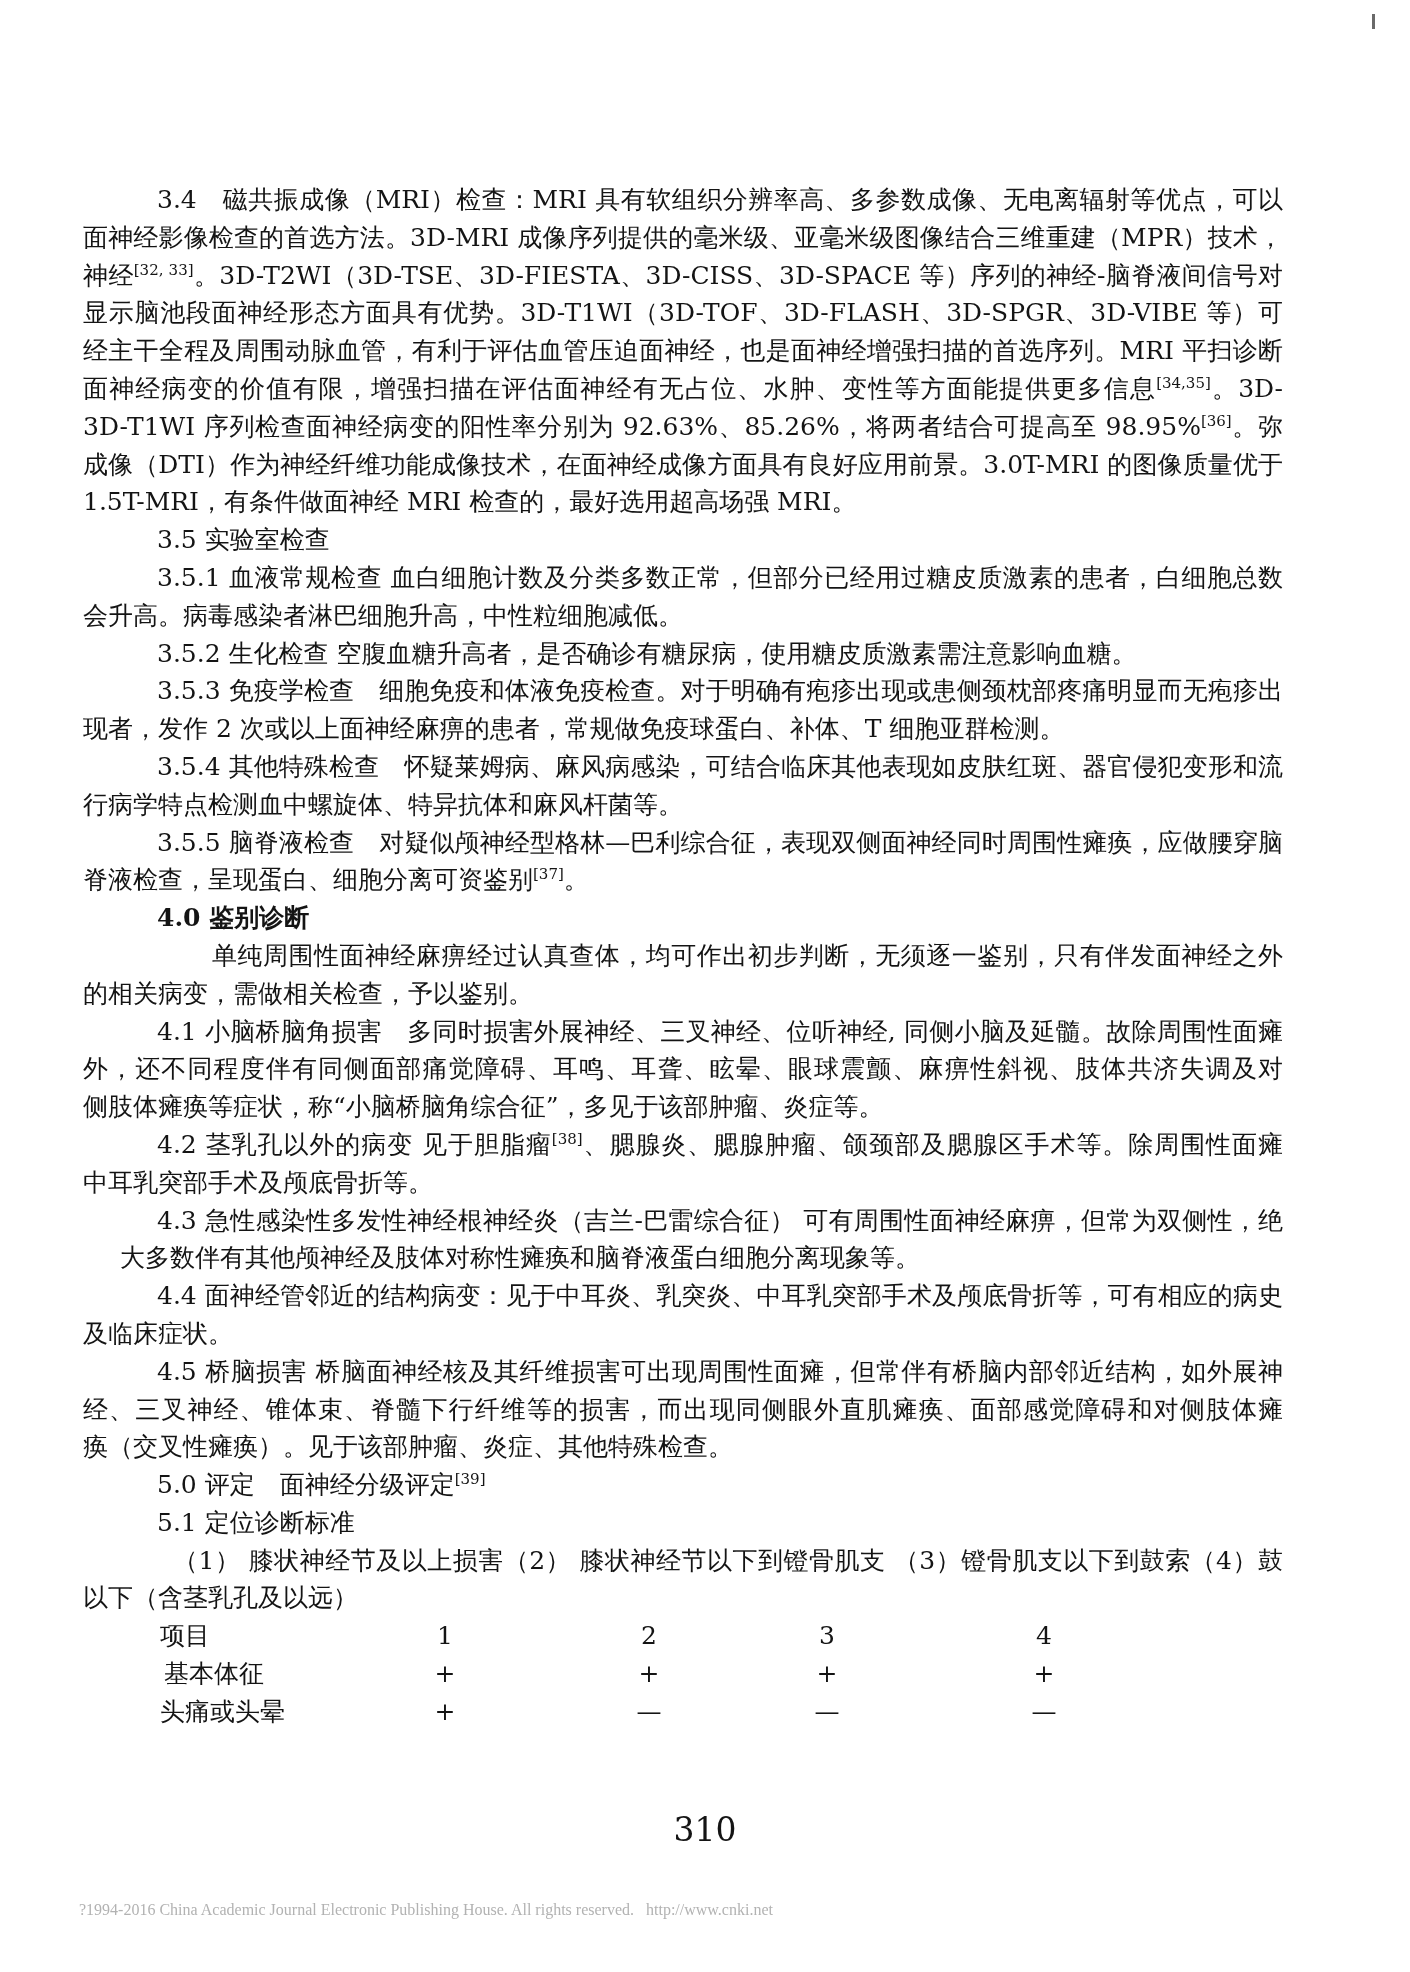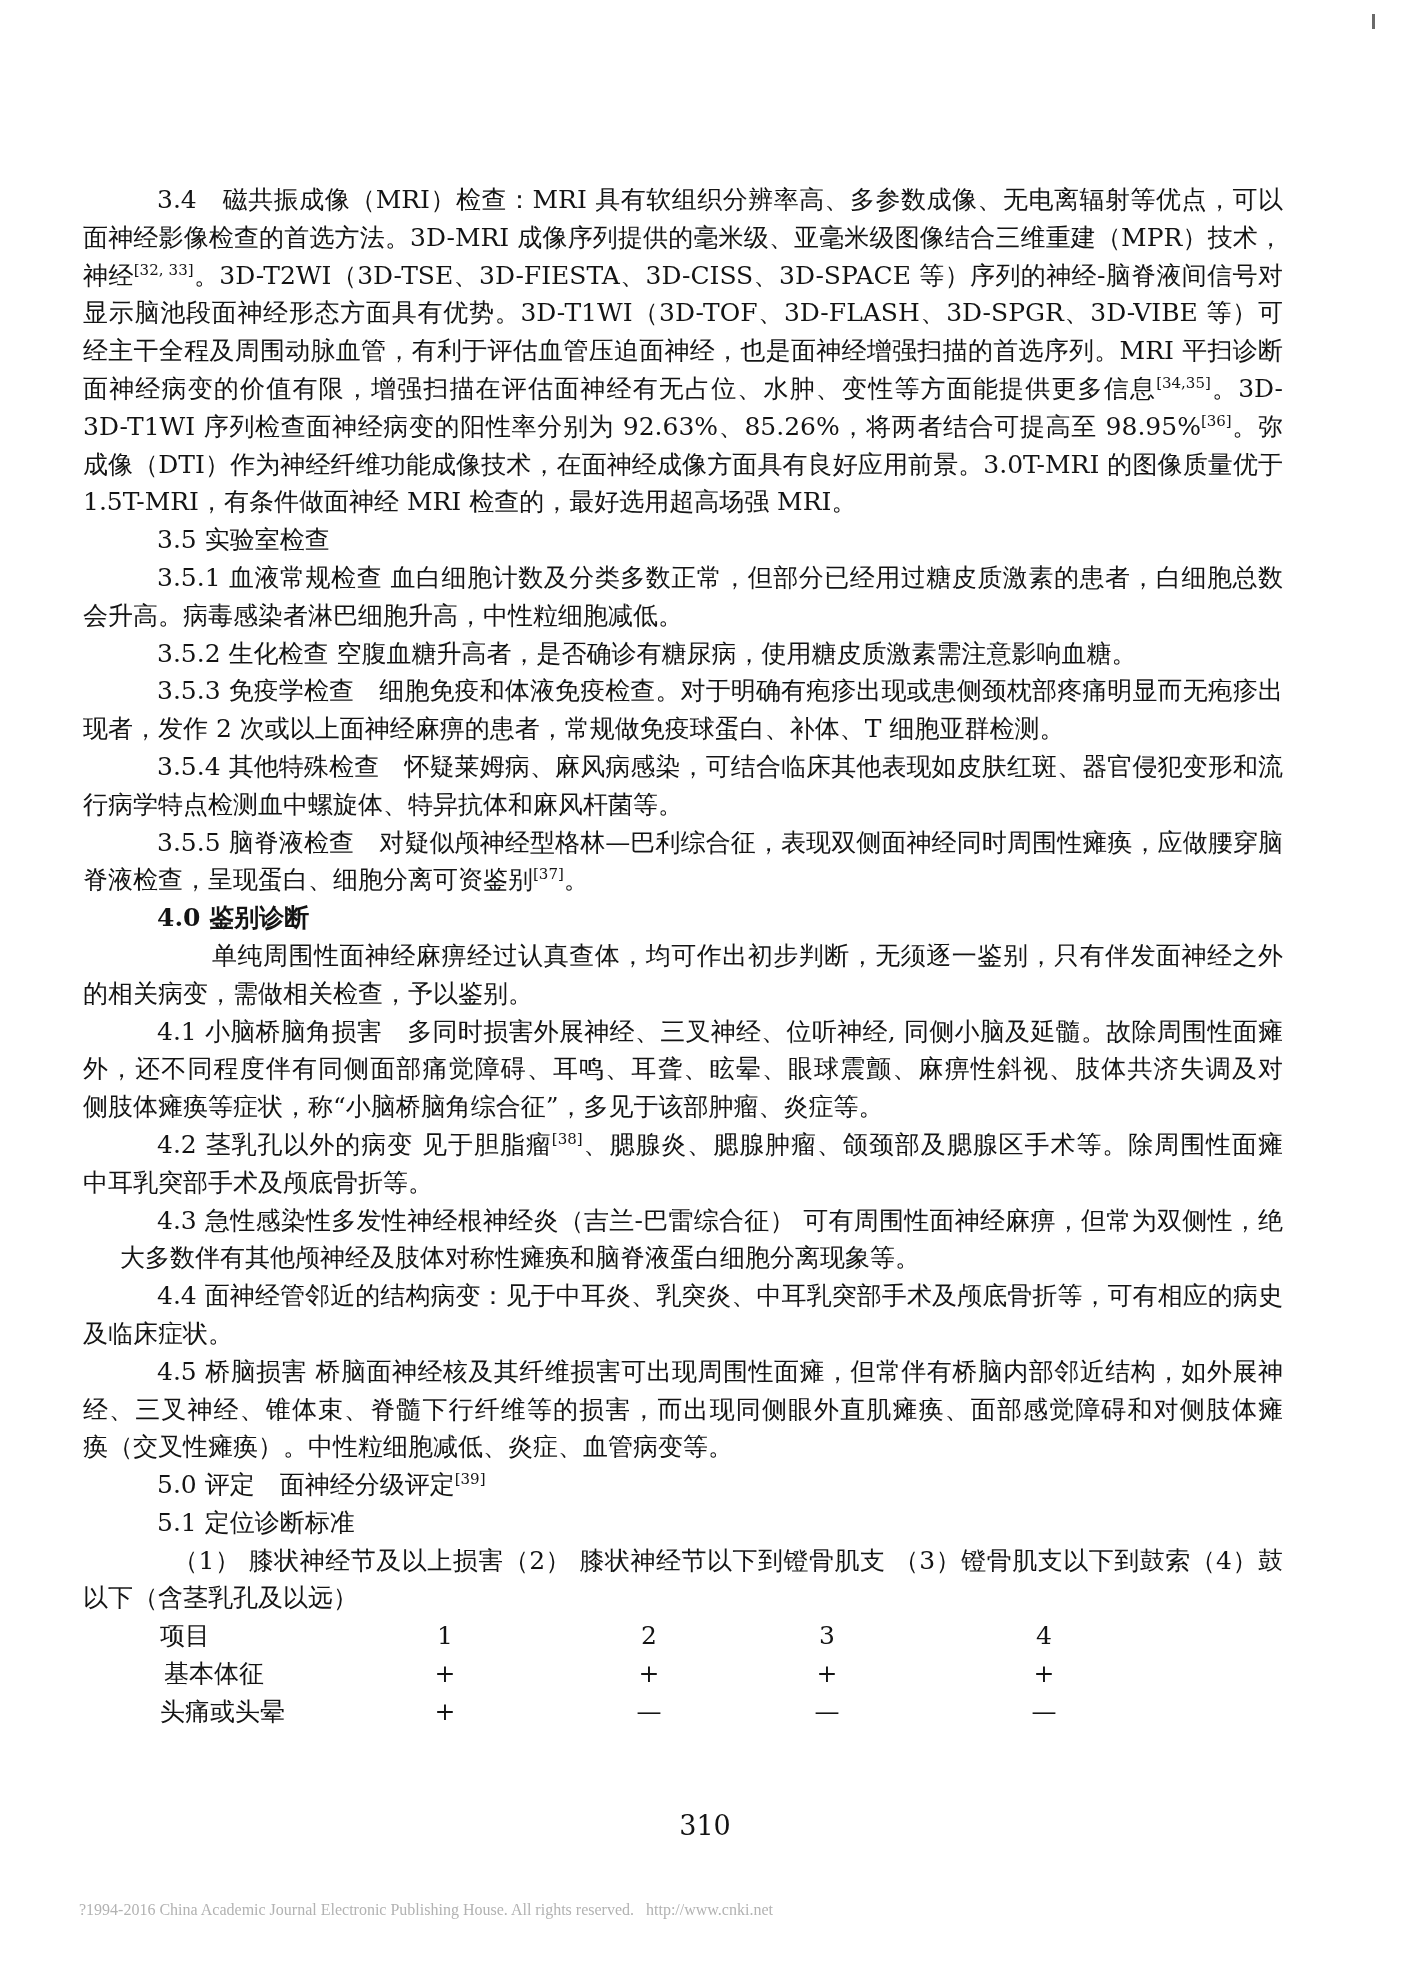--- a/index.html
+++ b/index.html
@@ -35,21 +35,21 @@
     position:relative;top:-9px;
     letter-spacing:0;
   }
   .trow{
     position:relative;height:37.8px;line-height:37.8px;
   }
   .trow span{position:absolute;top:0;}
   .trow .tcell-center{transform:translateX(-50%);}
   .page-number{
     position:absolute;left:0;top:1810px;width:1410px;
-    text-align:center;font-size:27px;color:#141414;
+    text-align:center;font-size:33px;color:#141414;
   }
   .footer{
     position:absolute;left:48px;top:1901px;
     font-size:16px;color:#b2b2b2;
     white-space:pre;
     font-family:"Liberation Serif","DejaVu Serif",serif;
     margin-left:31px;
   }
 </style>
 </head>
@@ -85,21 +85,21 @@
       <div class="line full" style="padding-left: 0px;"><span>外，还不同程度伴有同侧面部痛觉障碍、耳鸣、耳聋、眩晕、眼球震颤、麻痹性斜视、肢体共济失调及对</span></div>
       <div class="line" style="padding-left: 0px;"><span>侧肢体瘫痪等症状，称“小脑桥脑角综合征”，多见于该部肿瘤、炎症等。</span></div>
       <div class="line full" style="padding-left: 74px;"><span>4.2 茎乳孔以外的病变 见于胆脂瘤</span><span class="sup">[38]</span><span>、腮腺炎、腮腺肿瘤、颌颈部及腮腺区手术等。除周围性面瘫外，</span></div>
       <div class="line" style="padding-left: 0px;"><span>中耳乳突部手术及颅底骨折等。</span></div>
       <div class="line full" style="padding-left: 74px;"><span>4.3 急性感染性多发性神经根神经炎（吉兰-巴雷综合征） 可有周围性面神经麻痹，但常为双侧性，绝</span></div>
       <div class="line" style="padding-left: 0px; margin-left: 37px;"><span>大多数伴有其他颅神经及肢体对称性瘫痪和脑脊液蛋白细胞分离现象等。</span></div>
       <div class="line full" style="padding-left: 74px;"><span>4.4 面神经管邻近的结构病变：见于中耳炎、乳突炎、中耳乳突部手术及颅底骨折等，可有相应的病史</span></div>
       <div class="line" style="padding-left: 0px;"><span>及临床症状。</span></div>
       <div class="line full" style="padding-left: 74px;"><span>4.5 桥脑损害 桥脑面神经核及其纤维损害可出现周围性面瘫，但常伴有桥脑内部邻近结构，如外展神</span></div>
       <div class="line full" style="padding-left: 0px;"><span>经、三叉神经、锥体束、脊髓下行纤维等的损害，而出现同侧眼外直肌瘫痪、面部感觉障碍和对侧肢体瘫</span></div>
-      <div class="line" style="padding-left: 0px;"><span>痪（交叉性瘫痪）。中性粒细胞减低、炎症、血管病变等。</span></div>
+      <div class="line" style="padding-left: 0px;"><span>痪（交叉性瘫痪）。见于该部肿瘤、炎症、其他特殊检查。</span></div>
       <div class="line" style="padding-left: 74px;"><span>5.0 评定　面神经分级评定</span><span class="sup">[39]</span></div>
       <div class="line" style="padding-left: 74px;"><span>5.1 定位诊断标准</span></div>
       <div class="line full" style="padding-left: 90px;"><span>（1） 膝状神经节及以上损害（2） 膝状神经节以下到镫骨肌支 （3）镫骨肌支以下到鼓索（4）鼓索</span></div>
       <div class="line" style="padding-left: 0px;"><span>以下（含茎乳孔及以远）</span></div>
       <div class="trow">
         <span style="left: 77px;">项目</span>
         <span class="tcell-center" style="left: 362px;">1</span>
         <span class="tcell-center" style="left: 566px;">2</span>
         <span class="tcell-center" style="left: 744px;">3</span>
         <span class="tcell-center" style="left: 961px;">4</span>

